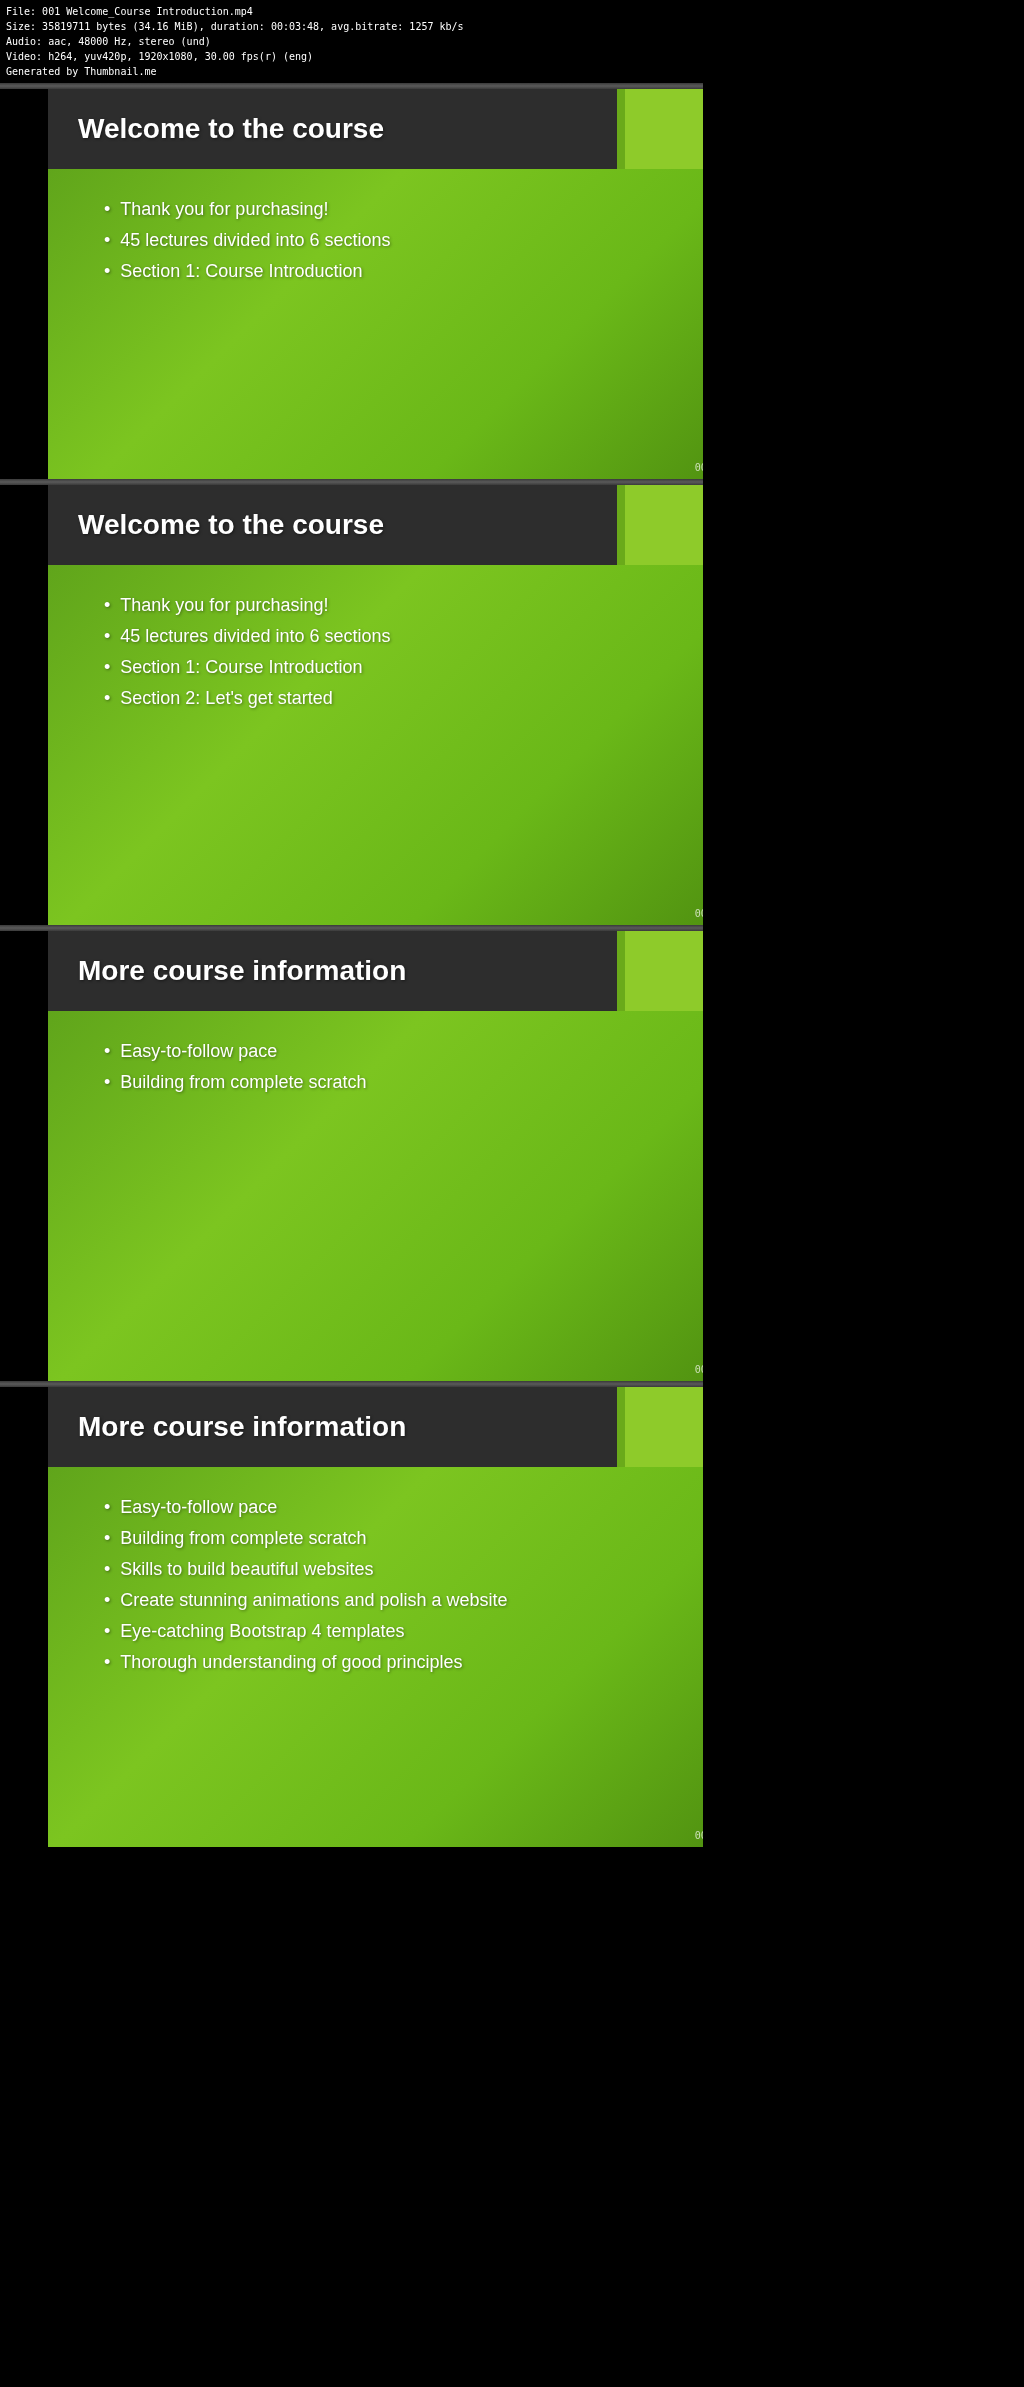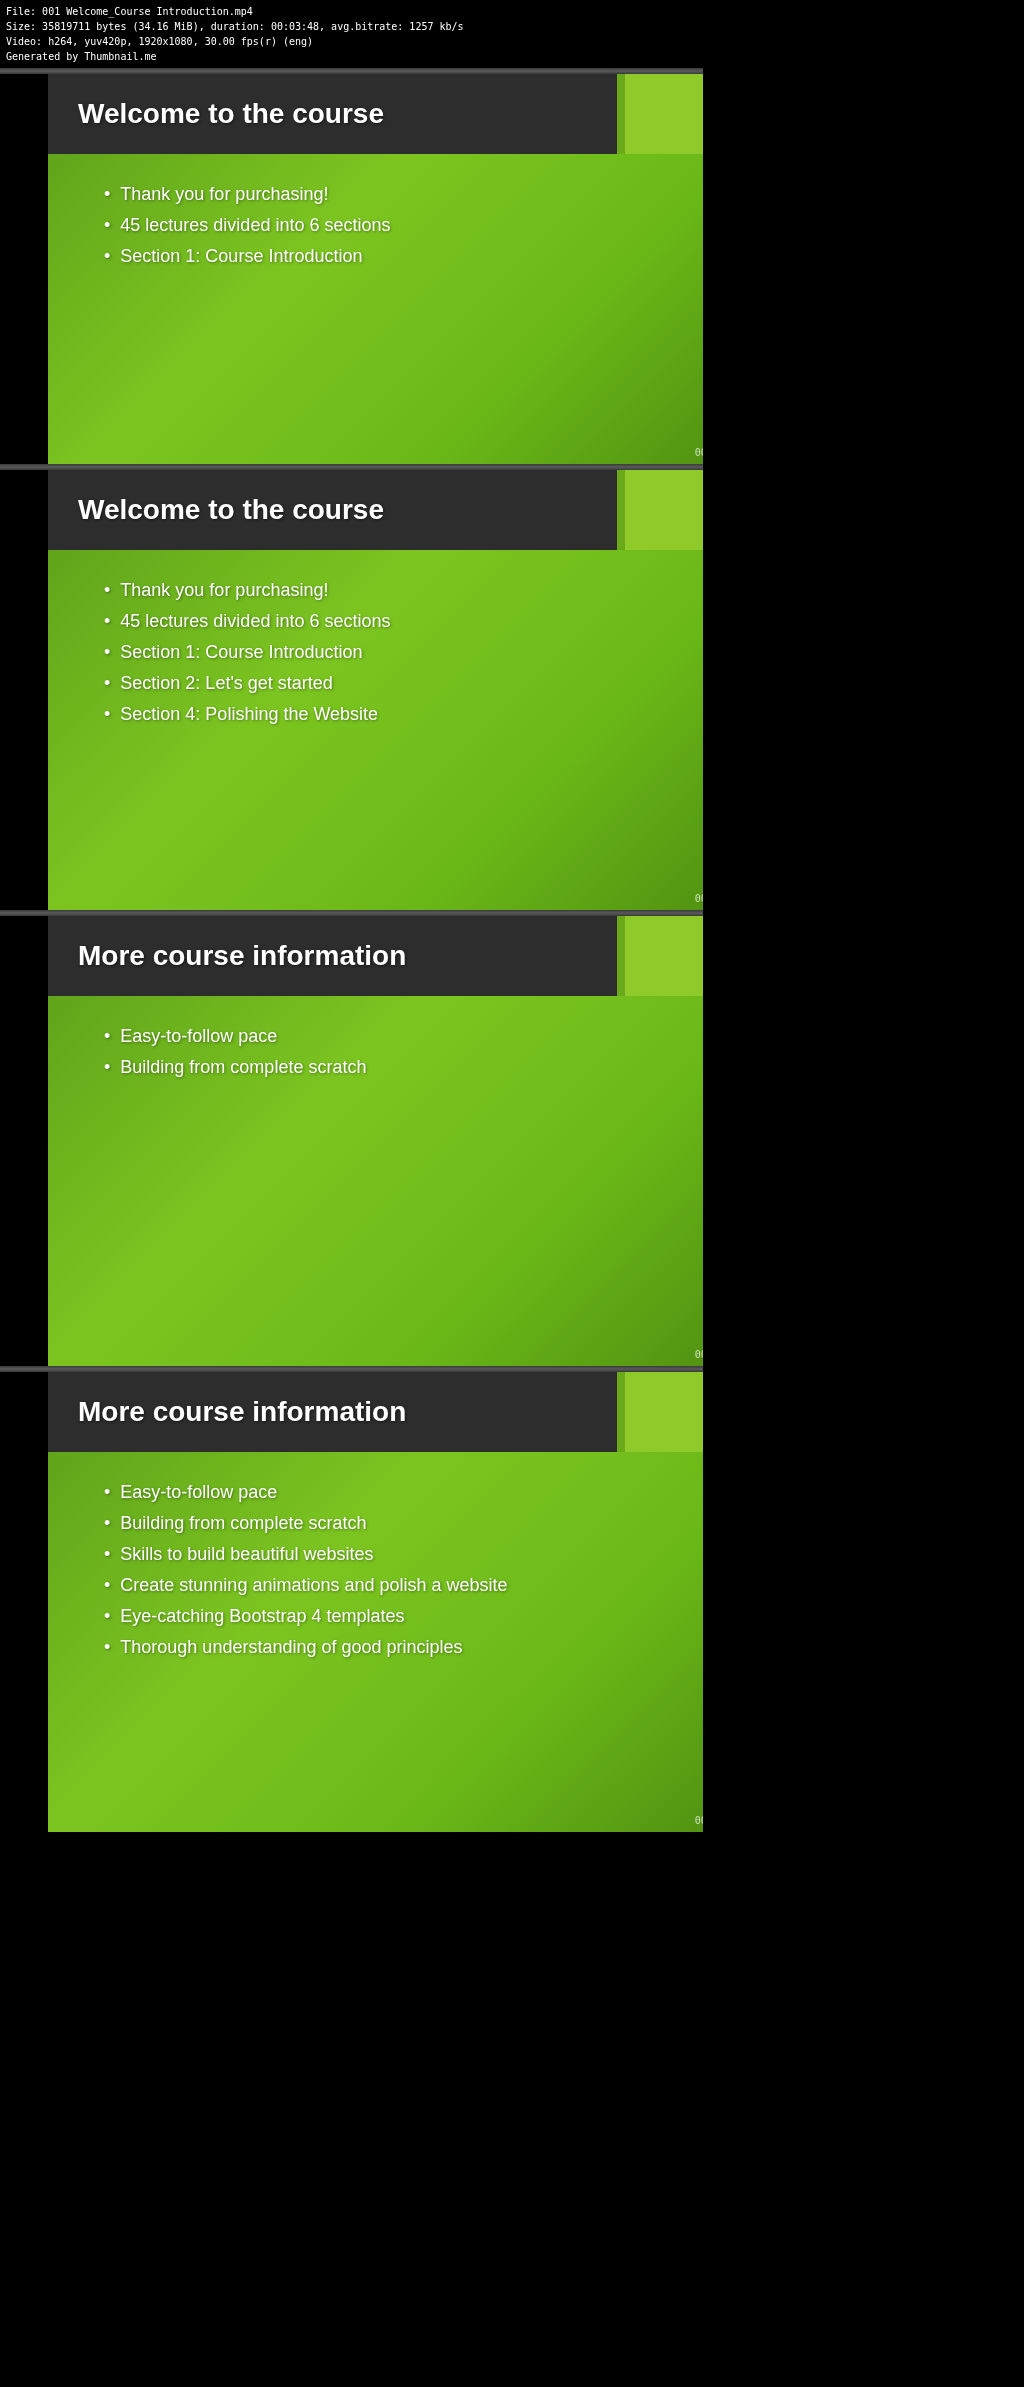--- a/index.html
+++ b/index.html
@@ -136,20 +136,21 @@
     .slide-4 .slide-content {
       min-height: 380px;
     }
   </style>
 </head>
 <body>
 
 <div class="file-info">
   <div>File: 001 Welcome_Course Introduction.mp4</div>
   <div>Size: 35819711 bytes (34.16 MiB), duration: 00:03:48, avg.bitrate: 1257 kb/s</div>
+  <div>Audio: aac, 48000 Hz, stereo (und)</div>
   <div>Video: h264, yuv420p, 1920x1080, 30.00 fps(r) (eng)</div>
   <div>Generated by Thumbnail.me</div>
 </div>
 
 <div id="slides-wrapper">
     <div class="separator"></div>
     <div class="slide-container slide-bg slide-1">
       <div class="slide-header">
         <div class="slide-header-dark">
           <h1 class="slide-title">Welcome to the course</h1>
@@ -172,21 +173,20 @@
           <h1 class="slide-title">Welcome to the course</h1>
         </div>
         <div class="slide-header-green"></div>
       </div>
       <div class="slide-content">
         <ul>
           <li>Thank you for purchasing!</li>
           <li>45 lectures divided into 6 sections</li>
           <li>Section 1: Course Introduction</li>
           <li>Section 2: Let's get started</li>
-          <li>Section 4: Polishing the Website</li>
         </ul>
       </div>
       <div class="timestamp">00:01:30</div>
     </div>
     <div class="separator"></div>
     <div class="slide-container slide-bg slide-3">
       <div class="slide-header">
         <div class="slide-header-dark">
           <h1 class="slide-title">More course information</h1>
         </div>

